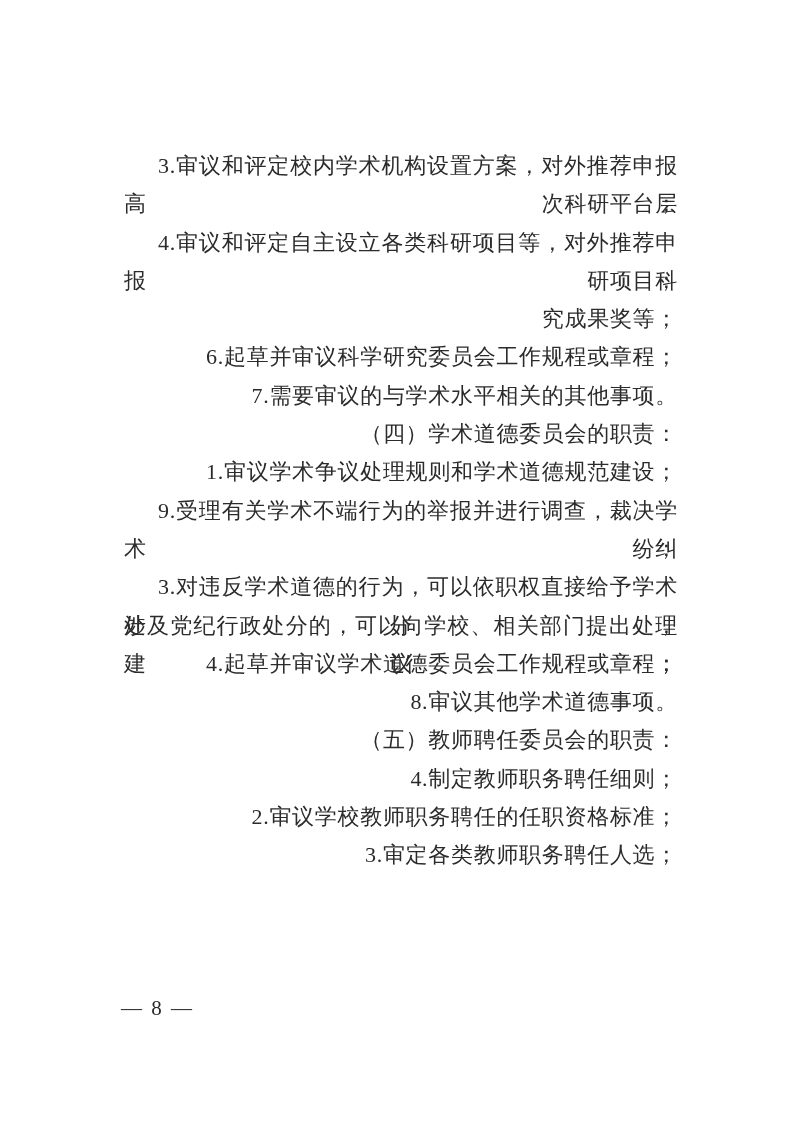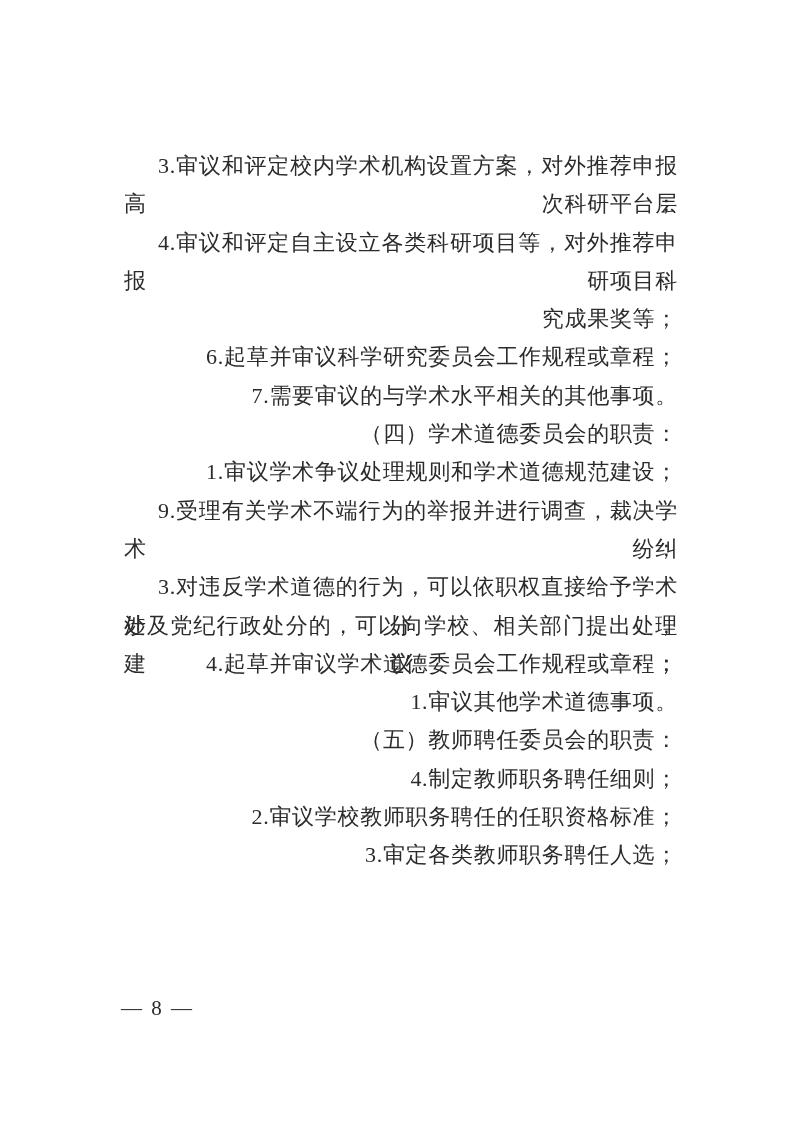--- a/index.html
+++ b/index.html
@@ -62,20 +62,20 @@
       <div class="line">究成果奖等；</div>
       <div class="line indent">6.起草并审议科学研究委员会工作规程或章程；</div>
       <div class="line indent">7.需要审议的与学术水平相关的其他事项。</div>
       <div class="line indent">（四）学术道德委员会的职责：</div>
       <div class="line indent">1.审议学术争议处理规则和学术道德规范建设；</div>
       <div class="line indent justify">9.受理有关学术不端行为的举报并进行调查，裁决学术纠</div>
       <div class="line">纷；</div>
       <div class="line indent justify">3.对违反学术道德的行为，可以依职权直接给予学术处分，</div>
       <div class="line justify">涉及党纪行政处分的，可以向学校、相关部门提出处理建议；</div>
       <div class="line indent">4.起草并审议学术道德委员会工作规程或章程；</div>
-      <div class="line indent">1.审议其他学术道德事项。</div>
+      <div class="line indent">8.审议其他学术道德事项。</div>
       <div class="line indent">（五）教师聘任委员会的职责：</div>
       <div class="line indent">4.制定教师职务聘任细则；</div>
       <div class="line indent">2.审议学校教师职务聘任的任职资格标准；</div>
       <div class="line indent">3.审定各类教师职务聘任人选；</div>
     </div>
   <div class="page-number">— 8 —</div>
 </div>
 
 </body></html>

